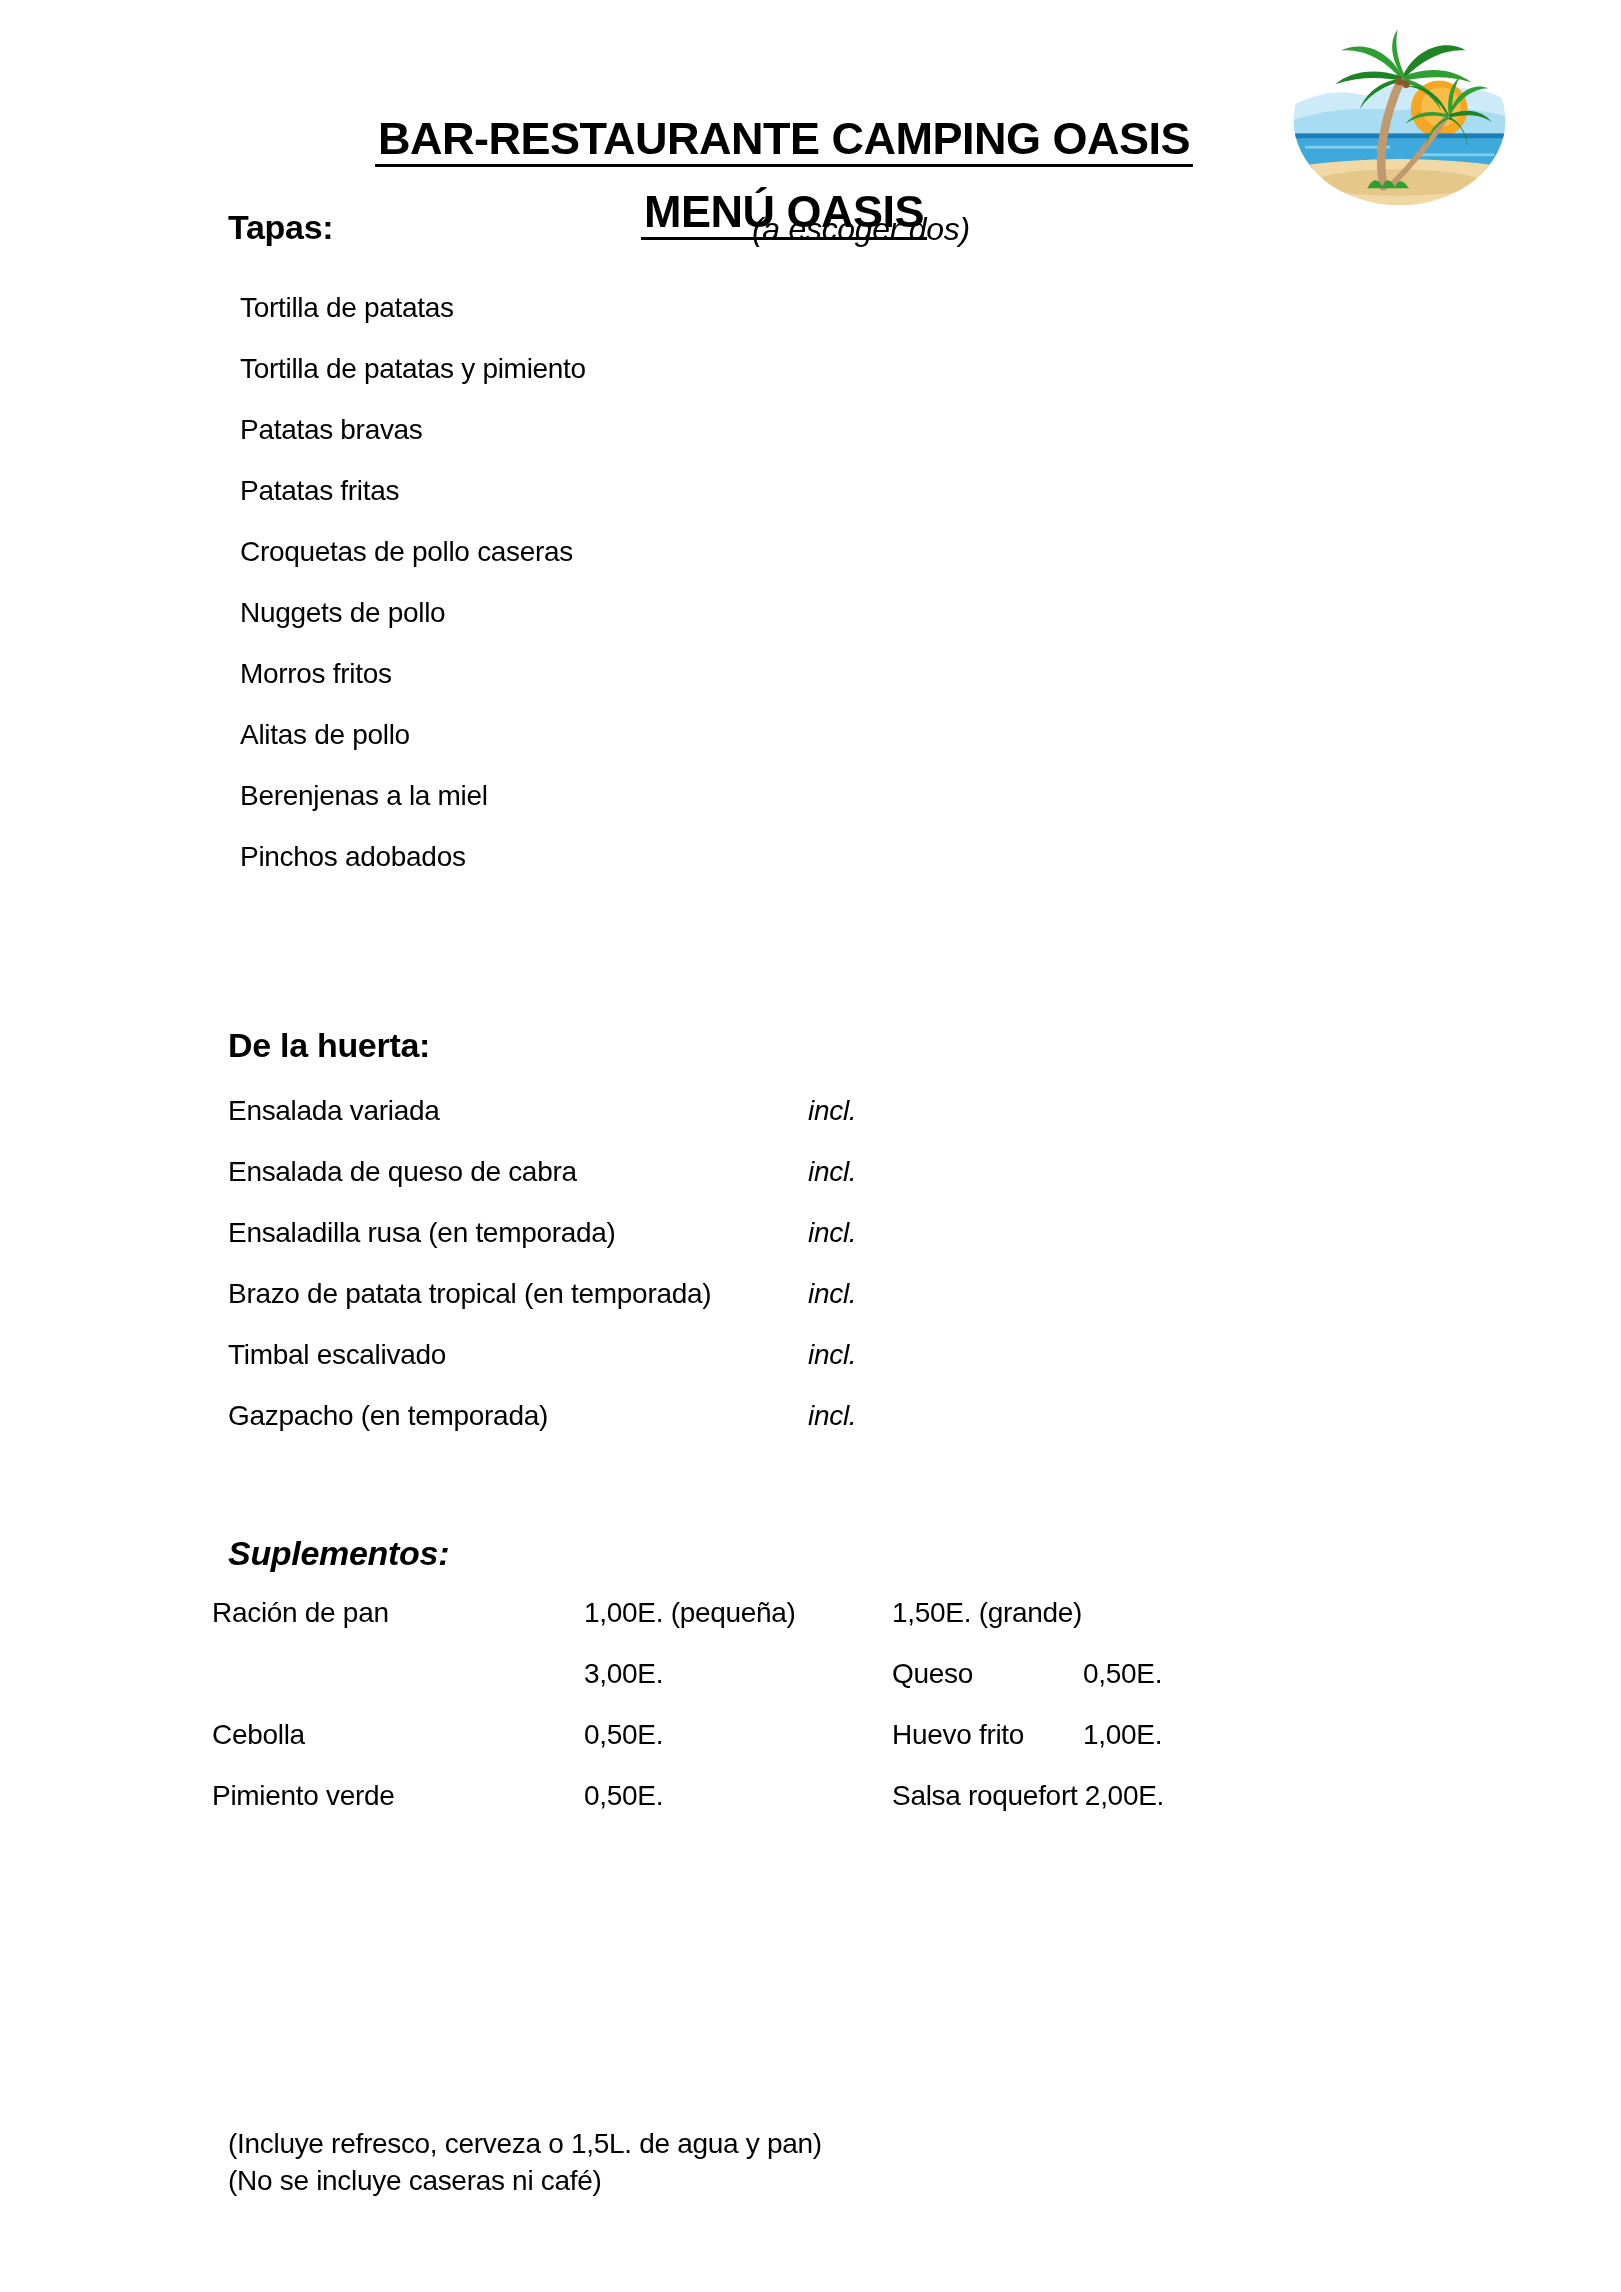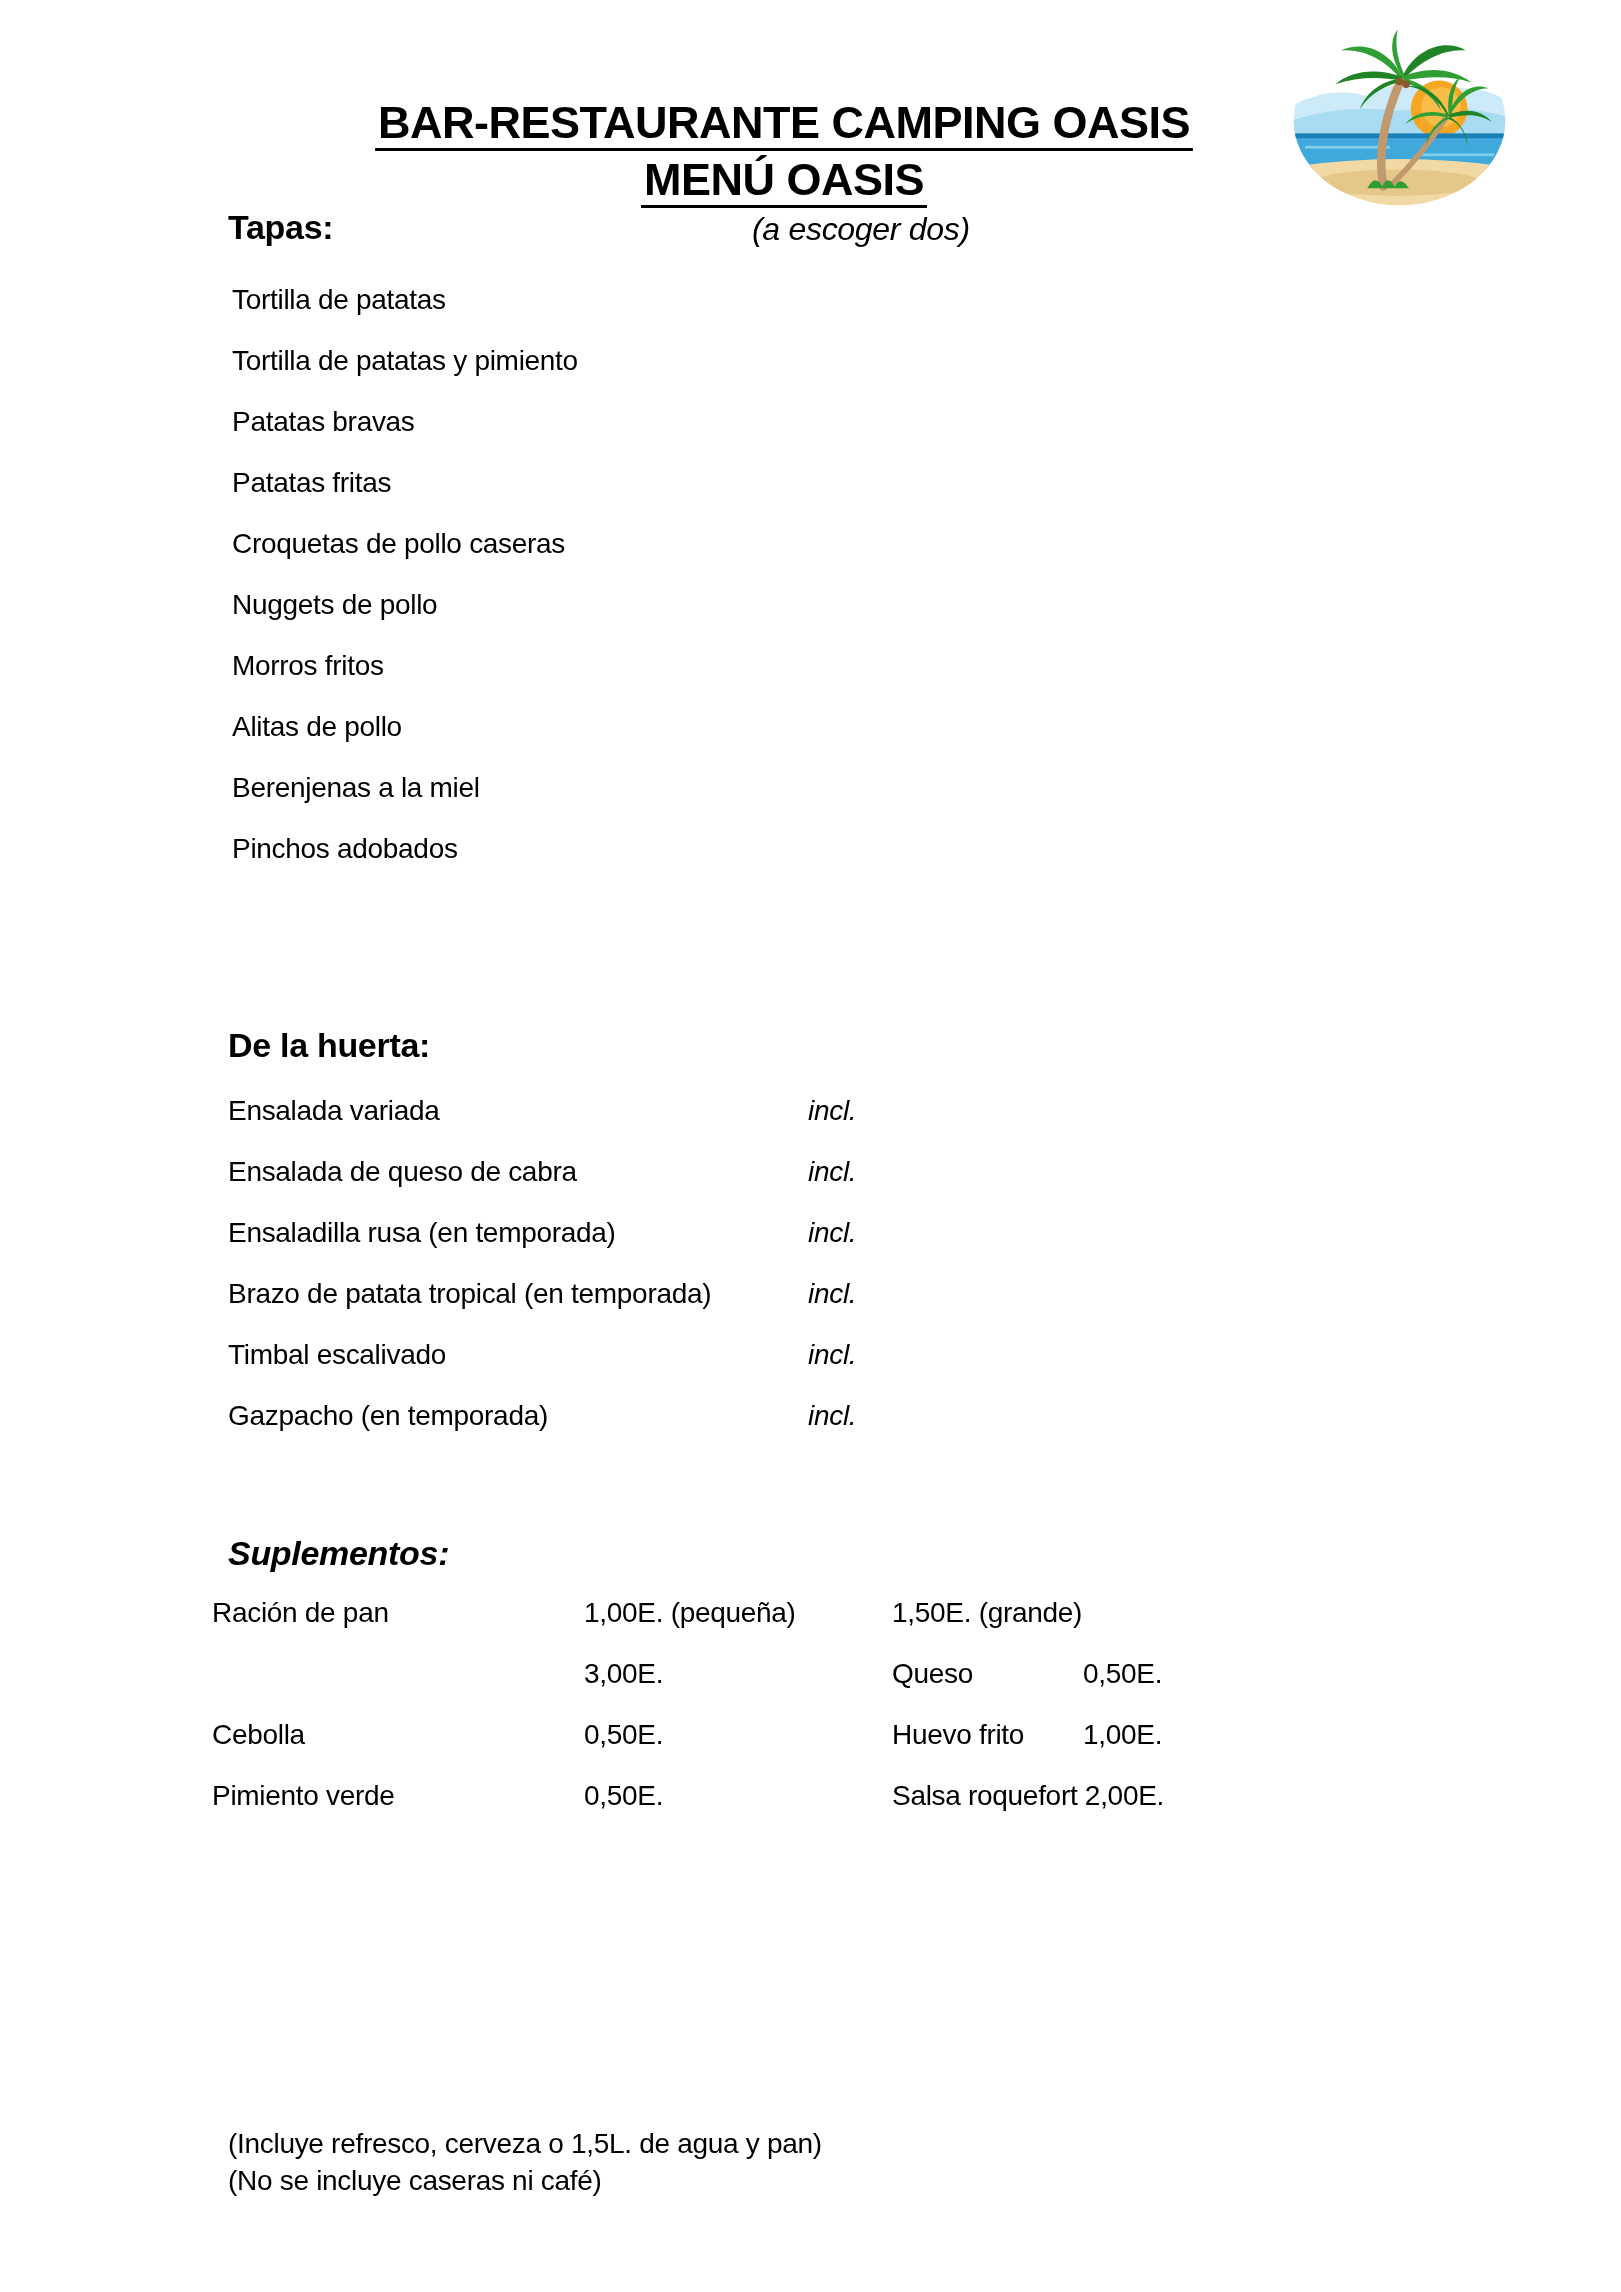--- a/index.html
+++ b/index.html
@@ -15,40 +15,40 @@
   
   .title-wrap{
     position:absolute;
     left:0; top:98px;
     width:1568px;
     text-align:center;
     font-weight:bold;
     font-size:45px;
     letter-spacing:-0.5px;
   }
-  .title-line{height:57px; line-height:49px;}
+  .title-line{height:57px; line-height:49px;margin-top:16px;}
   .u{display:inline-block; border-bottom:3.9px solid #000; padding:0 2.9px 1px 2.9px;}
   
   .logo{position:absolute; left:1286px; top:21.6px; width:227px; height:189px;}
   
   .sec-heading{
     position:absolute; left:228px;
     font-size:34px; font-weight:bold; line-height:39px; letter-spacing:-0.3px;
   }
   .h-tapas{top:208px;}
   .h-huerta{top:1026px;}
   .h-supl{top:1534px; font-style:italic;}
   .tapas-note{
     position:absolute; left:752px; top:213px;
     font-size:32px; font-style:italic; line-height:33px; letter-spacing:-0.3px;
   }
   
   .body-text{font-size:28px; letter-spacing:-0.3px;}
   ul.tapas-list{
-    position:absolute; left:228px; top:265px; margin:4px; padding:0;
+    position:absolute; left:228px; top:265px; margin:12px; padding:0;
     list-style:none;
   }
   ul.tapas-list li{height:61px; line-height:61px;}
   .huerta-list{position:absolute; left:228px; top:1080px; width:745px;}
   .h-row{position:relative; height:61px; line-height:61px;}
   .h-price{position:absolute; left:580px; font-style:italic;}
   .supl-list{position:absolute; left:212px; top:1582px; width:1078px;}
   .s-row{position:relative; height:61px; line-height:61px;}
   .s-c1{position:absolute; left:0;}
   .s-c2{position:absolute; left:372px;}

